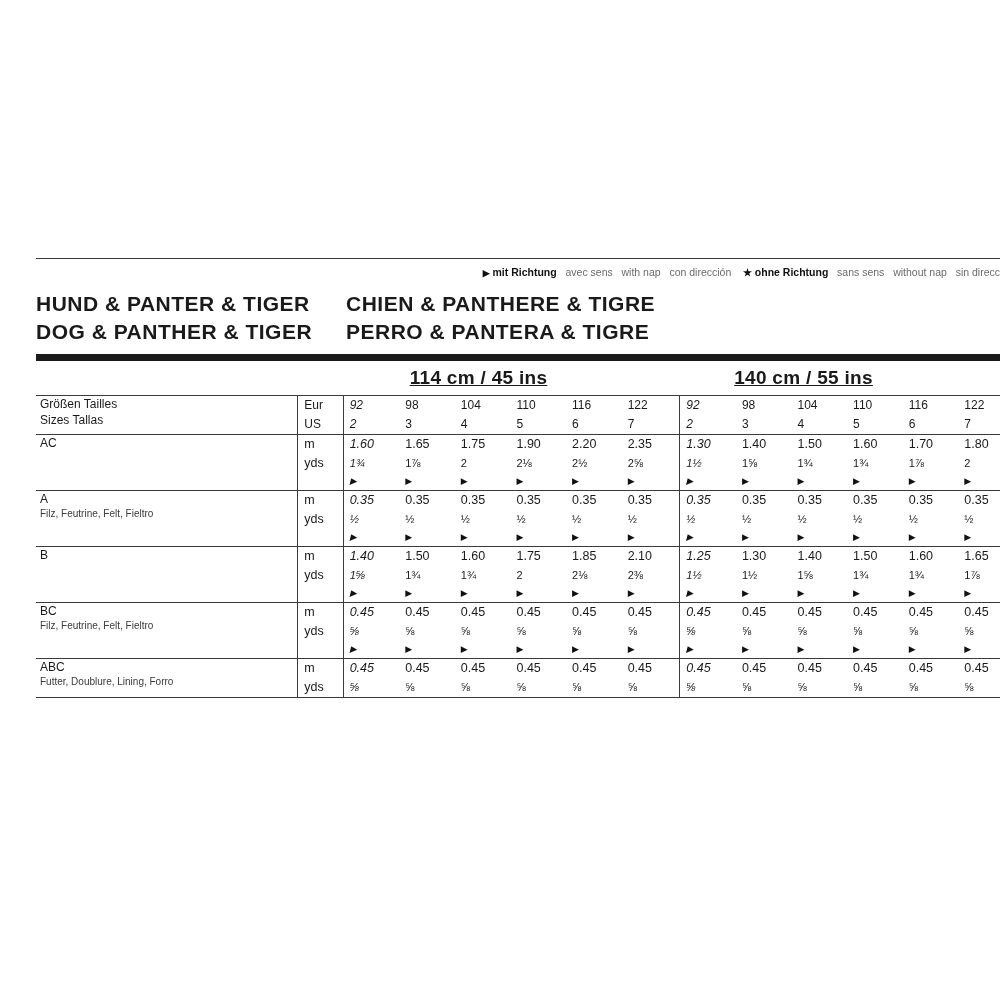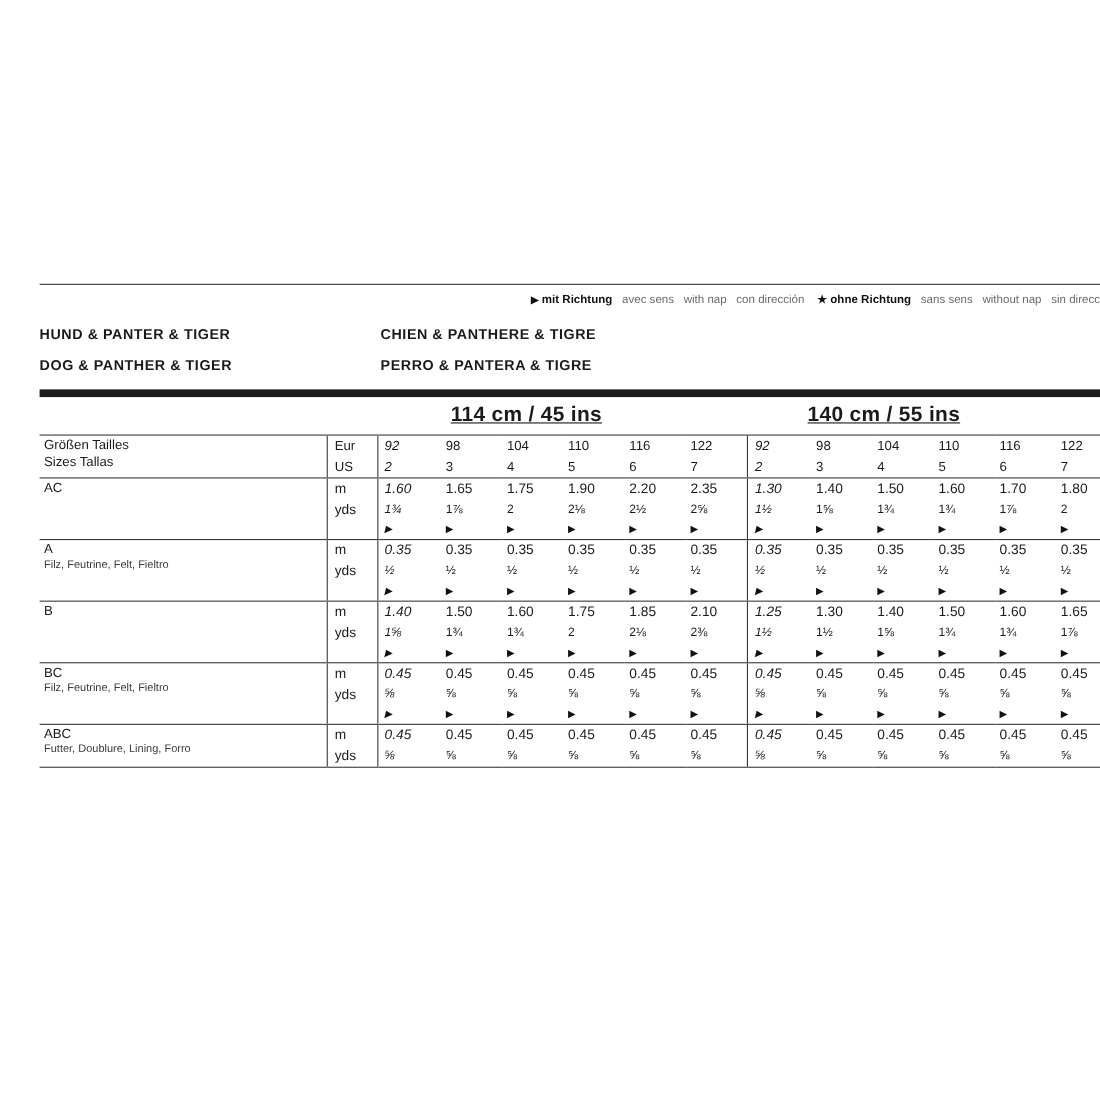--- a/index.html
+++ b/index.html
@@ -53,21 +53,21 @@
     margin-top: 10px;
     position: relative;
     height: 60px;
   }
   .title-line {
     display: flex;
     font-weight: bold;
     letter-spacing: 0.5px;
   }
   .title-de, .title-en {
-    font-size: 13px;
+    font-size: 21px;
     line-height: 28px;
   }
   .title-col1 {
     width: 310px;
     flex: 0 0 310px;
   }
   .title-col2 {
     flex: 1 1 auto;
   }
   .thick-rule {

